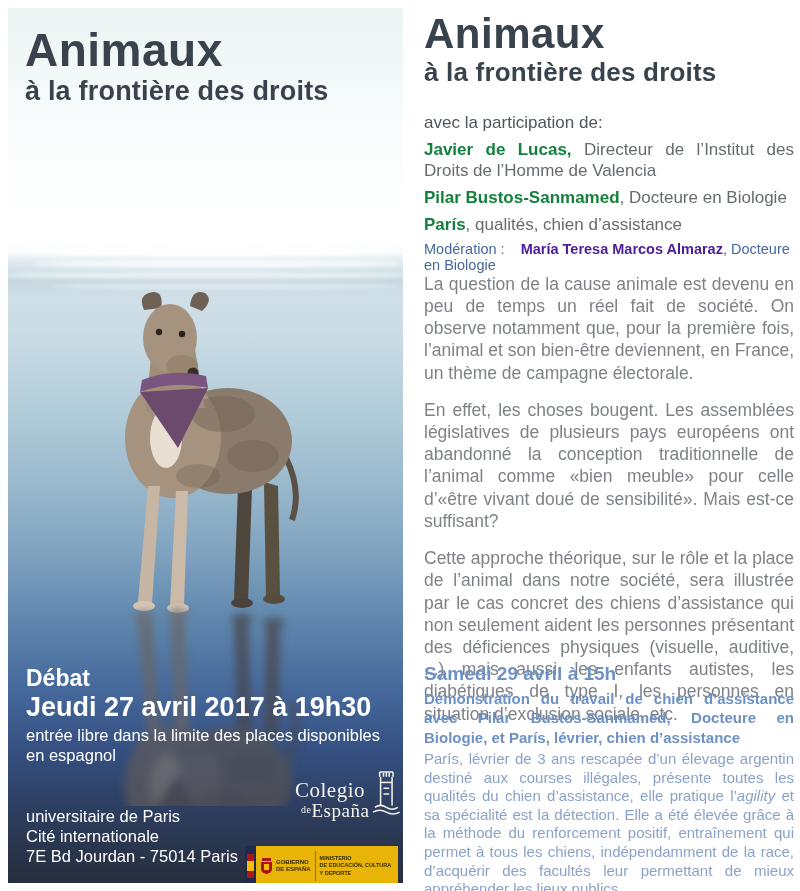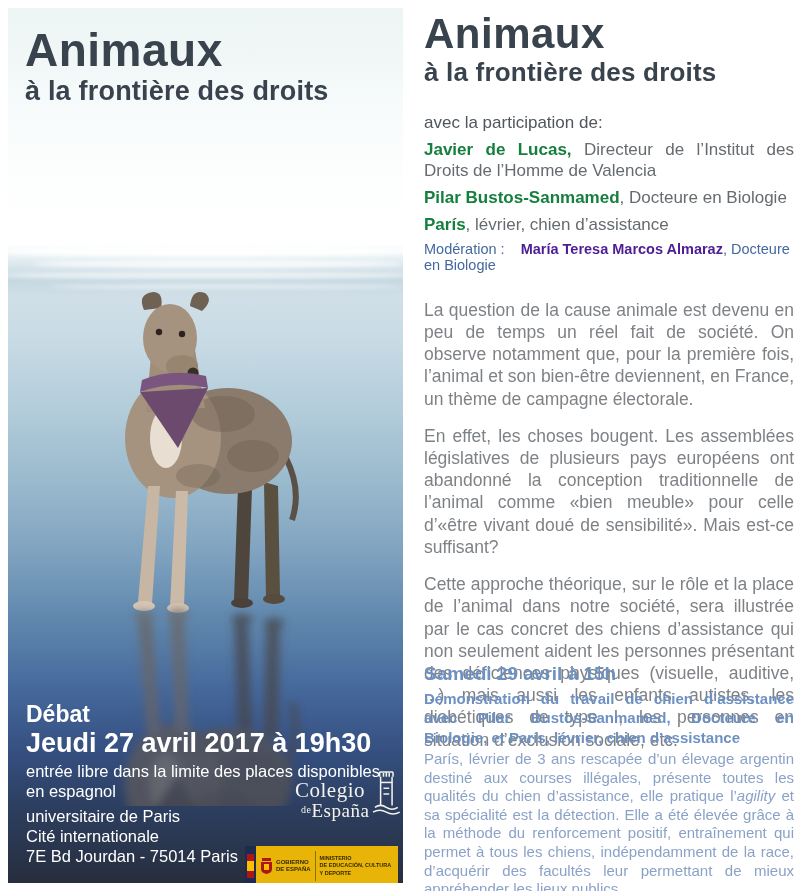--- a/index.html
+++ b/index.html
@@ -18,21 +18,21 @@
   .w2{left:25px;top:252px;width:370px;height:8px;opacity:.8}
   .w3{left:-10px;top:264px;width:420px;height:7px;opacity:.65}
   .w4{left:40px;top:276px;width:355px;height:5px;opacity:.5}
 
   .poster-title{position:absolute;left:17px;top:18px;color:#39434e;}
   .poster-title .t1{font-size:46px;font-weight:bold;letter-spacing:.5px;line-height:1.05;}
   .poster-title .t2{font-size:27px;font-weight:bold;letter-spacing:.2px;margin-top:2px;}
 
   .dog-svg{position:absolute;left:70px;top:278px;width:260px;height:520px;}
 
-  .poster-bottom{position:absolute;left:18px;top:694px;color:#ffffff;}
+  .poster-bottom{position:absolute;left:18px;top:658px;color:#ffffff;}
   .poster-bottom .debat{font-size:23px;font-weight:bold;line-height:1.1;}
   .poster-bottom .datetime{font-size:27px;font-weight:bold;line-height:1.15;margin-top:1px;}
   .poster-bottom .note{font-size:16.5px;line-height:1.18;margin-top:3px;}
 
   .venue{position:absolute;left:18px;top:798px;color:#ffffff;}
   .venue .vname{font-size:19px;font-weight:bold;line-height:1.2;}
   .venue .vline{font-size:16.5px;line-height:1.22;}
 
   .colegio-logo{position:absolute;left:287px;top:772px;width:106px;height:58px;color:#f4f2ea;
     font-family:"Liberation Serif",serif;}
@@ -56,21 +56,21 @@
   .right h1{margin:0;font-size:42px;line-height:1.05;color:#39434e;letter-spacing:.5px;}
   .right h2{margin:2px 0 0 0;font-size:26px;line-height:1.1;color:#39434e;letter-spacing:.2px;}
 
   .participation{margin-top:26px;}
   .participation .intro{font-size:17px;color:#50565b;margin:0 0 6px 0;}
   .speaker{font-size:17px;line-height:1.28;margin:0 0 5px 0;color:#666b70;text-align:justify;}
   .speaker b{color:#15803d;}
   .moderation{font-size:14.5px;color:#44699e;margin-top:4px;}
   .moderation b{color:#4c1d95;padding-left:12px;}
 
-  .bodytext{margin-top:26px;color:#7e8286;font-size:17.5px;line-height:1.27;text-align:justify;}
+  .bodytext{color:#7e8286;font-size:17.5px;line-height:1.27;text-align:justify;}
   .bodytext p{margin:0 0 15px 0;}
 
   .event{position:absolute;left:0;top:650px;width:370px;color:#8ba2c8;}
   .event .date{font-size:19px;font-weight:bold;color:#6e91c3;line-height:1.3;}
   .event .etitle{font-size:15px;font-weight:bold;color:#6e91c3;line-height:1.32;text-align:justify;margin-top:2px;}
   .event .ebody{font-size:15px;line-height:1.24;text-align:justify;margin-top:2px;}
 </style>
 </head>
 <body>
 
@@ -184,21 +184,21 @@
   </div>
 
   <div class="right">
     <h1>Animaux</h1>
     <h2>à la frontière des droits</h2>
 
     <div class="participation">
       <p class="intro">avec la participation de:</p>
       <p class="speaker"><b>Javier de Lucas,</b><span> Directeur de l’Institut des Droits de l’Homme de Valencia</span></p>
       <p class="speaker"><b>Pilar Bustos-Sanmamed</b><span>, Docteure en Biologie</span></p>
-      <p class="speaker"><b>París</b><span>, lévrier, chien d’assistance</span></p>
+      <p class="speaker"><b>París</b><span>, qualités, chien d’assistance</span></p>
       <div class="moderation"><span>Modération : </span><b>María Teresa Marcos Almaraz</b><span>, Docteure en Biologie</span></div>
     </div>
 
     <div class="bodytext">
       <p>La question de la cause animale est devenu en peu de temps un réel fait de société. On observe notamment que, pour la première fois, l’animal et son bien-être deviennent, en France, un thème de campagne électorale.</p>
       <p>En effet, les choses bougent. Les assemblées législatives de plusieurs pays européens ont abandonné la conception traditionnelle de l’animal comme «bien meuble» pour celle d’«être vivant doué de sensibilité». Mais est-ce suffisant?</p>
       <p>Cette approche théorique, sur le rôle et la place de l’animal dans notre société, sera illustrée par le cas concret des chiens d’assistance qui non seulement aident les personnes présentant des déficiences physiques (visuelle, auditive, ...) mais aussi les enfants autistes, les diabétiques de type I, les personnes en situation d’exclusion sociale, etc.</p>
     </div>
 
     <div class="event">

